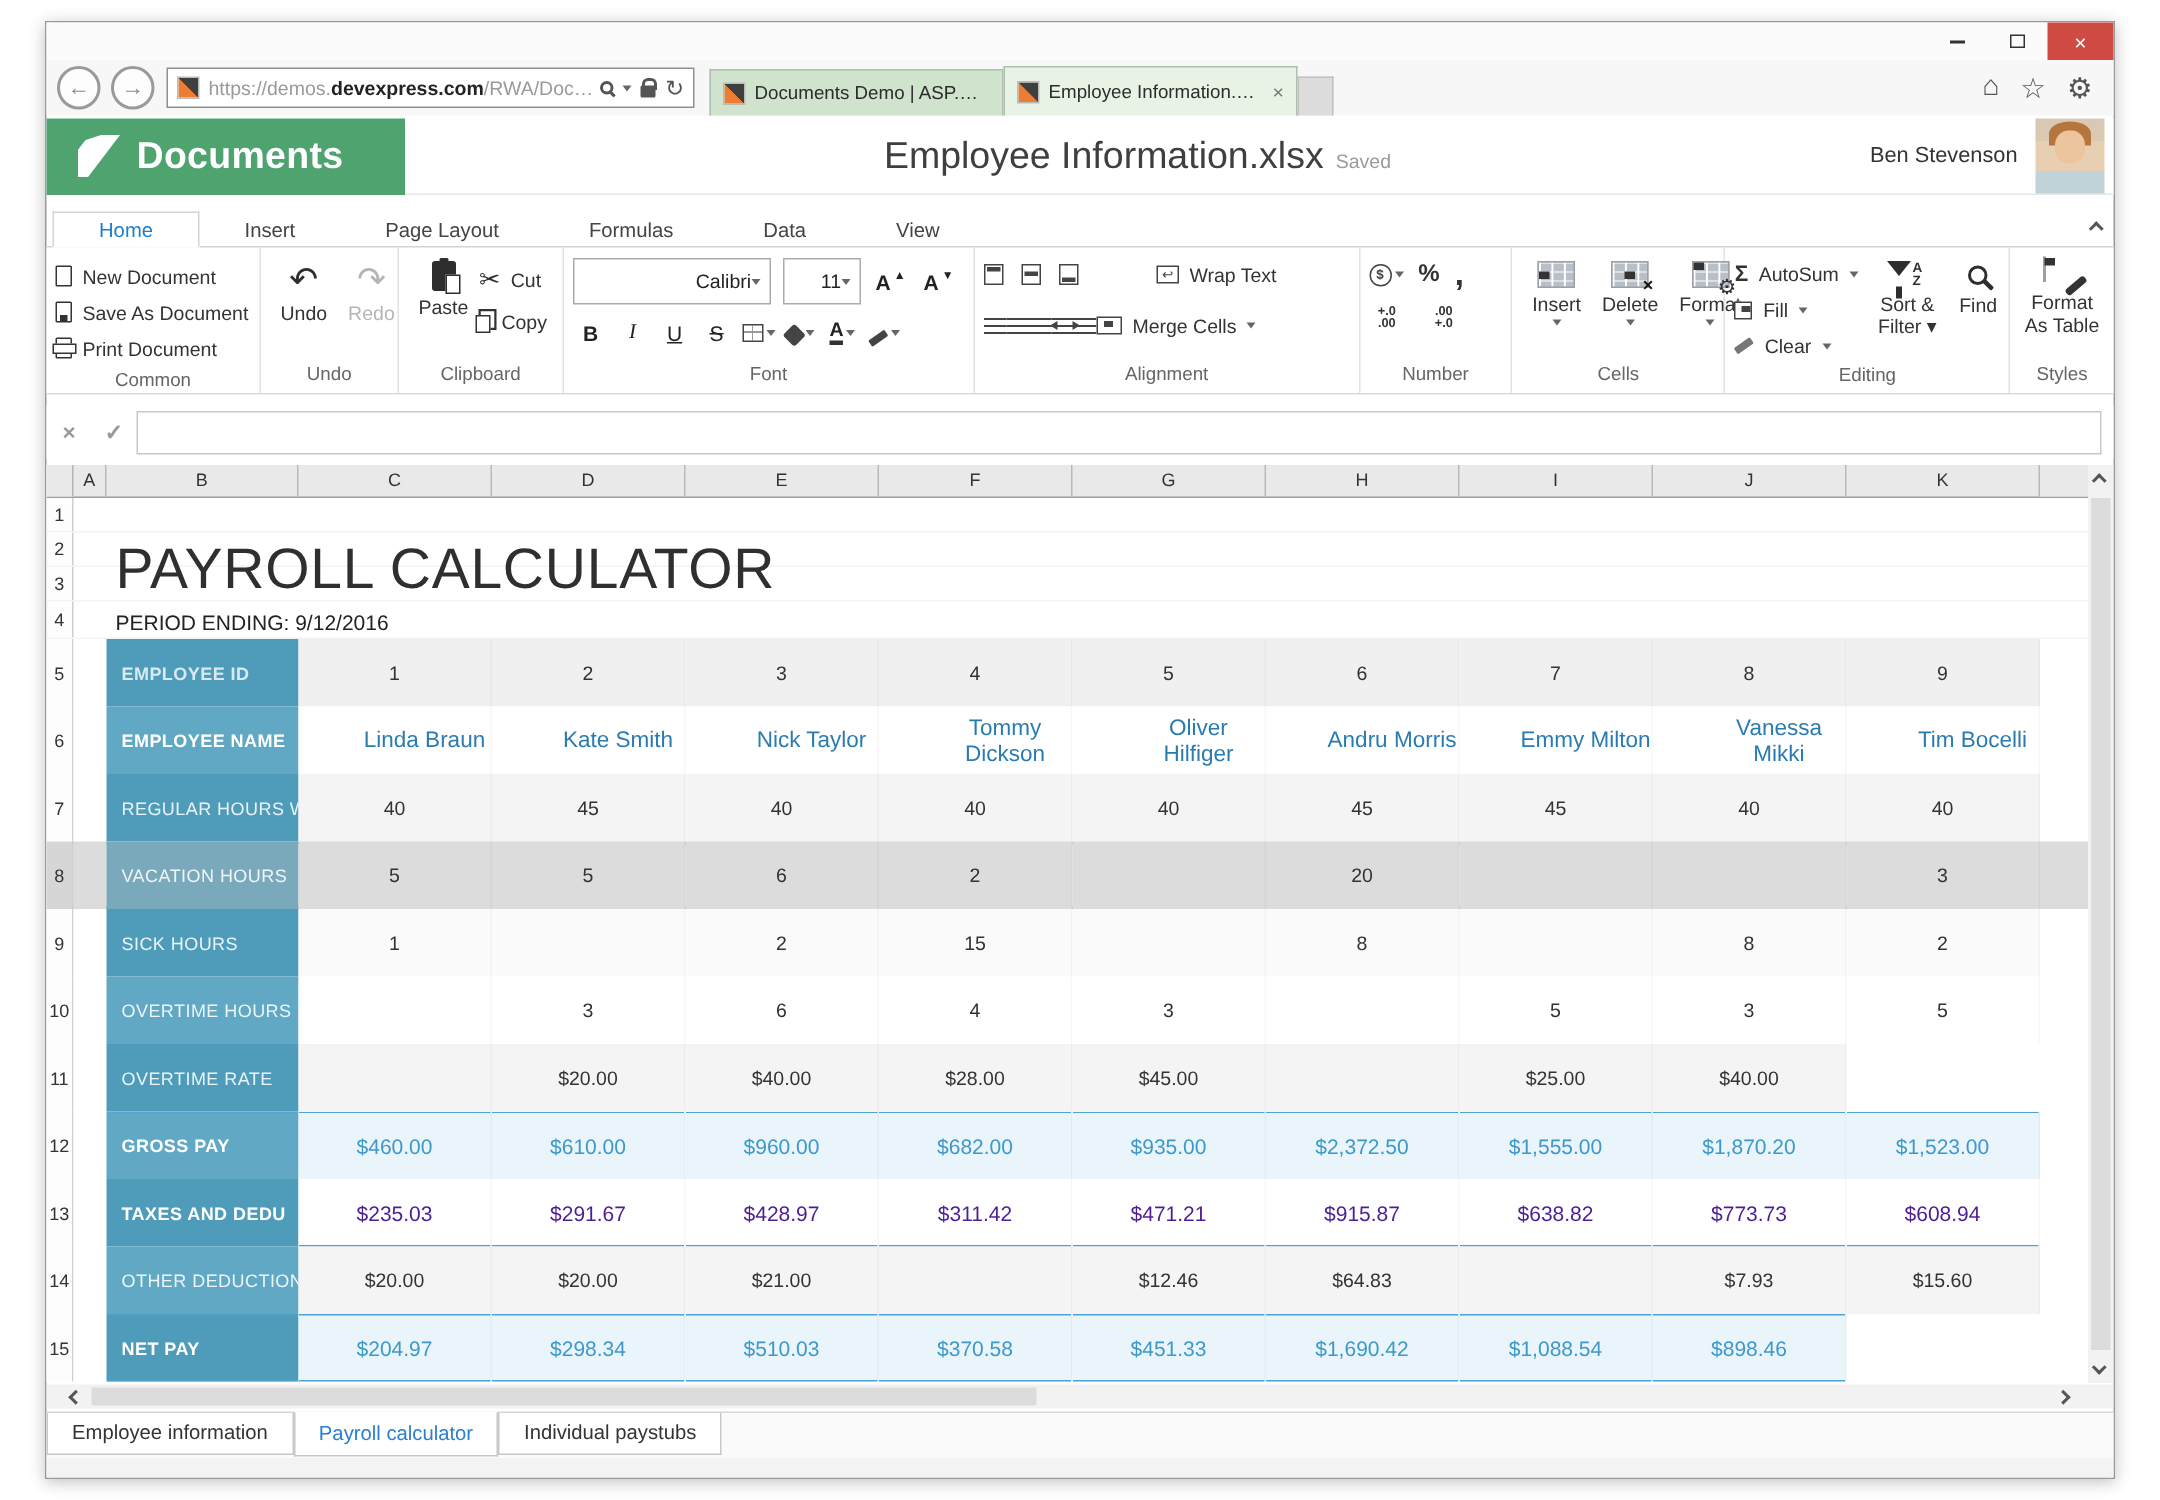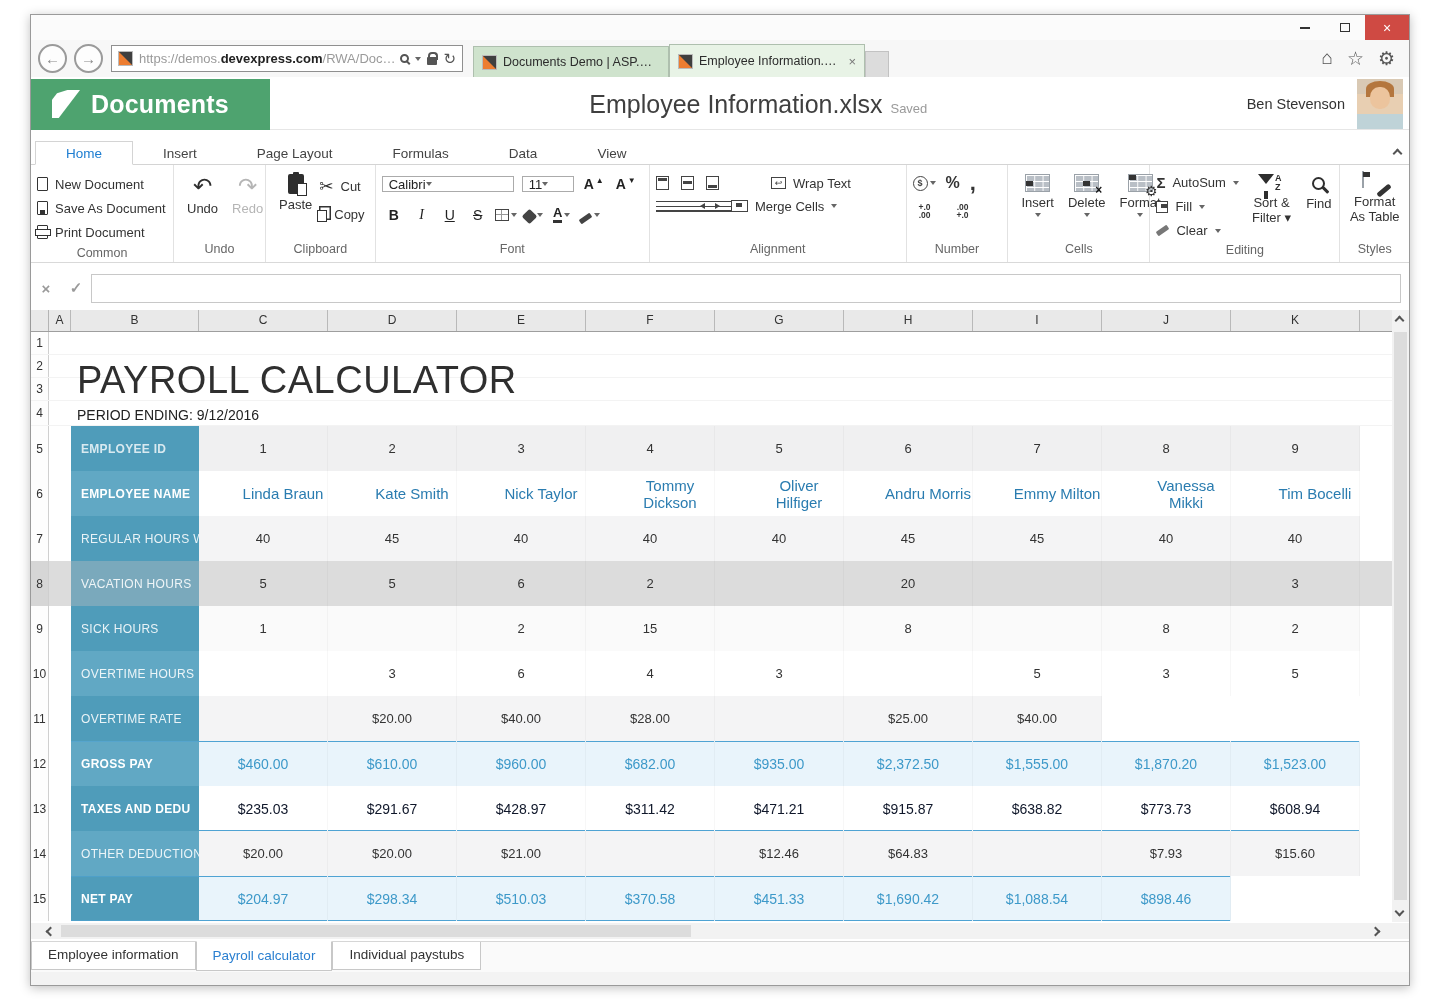--- a/index.html
+++ b/index.html
@@ -76,21 +76,21 @@
 
   .i-doc { width:11px; height:14px; border:1.5px solid #333; border-radius:1px; position:relative; background:#fff; }
   .i-doc.save::after { content:""; position:absolute; left:2px; bottom:0; width:5px; height:4px; background:#333; }
   .i-doc.print::after { content:""; position:absolute; left:-3px; bottom:2px; width:14px; height:5px; border:1.5px solid #333; background:#fff; }
 
   .i-clip { width:16px; height:20px; border:2px solid #2e2e2e; border-radius:2px; position:relative; background:#2e2e2e; }
   .i-clip::before { content:""; position:absolute; left:3px; top:-4px; width:6px; height:3px; background:#2e2e2e; border-radius:1px; }
   .i-clip::after { content:""; position:absolute; right:-5px; bottom:-4px; width:8px; height:11px; background:#fff; border:1.5px solid #2e2e2e; }
   .i-copy { width:10px; height:12px; border:1.5px solid #333; background:#fff; box-shadow:3px -3px 0 -0.5px #fff, 3px -3px 0 1px #333; margin:3px 0 0 -2px; }
 
-  .combo { height:16px; border:1px solid #ababab; display:flex; align-items:center; font-size:13px; color:#222; padding:0 6px; justify-content:flex-start; background:#fff; }
+  .combo { height:31px; border:1px solid #ababab; display:flex; align-items:center; font-size:13px; color:#222; padding:0 6px; justify-content:flex-end; background:#fff; }
   .fbtn { min-width:24px; height:24px; display:flex; align-items:center; justify-content:center; font-size:14px; color:#222; gap:2px; }
   .i-borders { width:14px; height:12px; border:1.5px solid #444; background:
       linear-gradient(to right, transparent 0 5px, #999 5px 6px, transparent 6px),
       linear-gradient(to bottom, transparent 0 4px, #999 4px 5px, transparent 5px); }
   .i-bucket { width:11px; height:11px; background:#444; transform:rotate(45deg); border-radius:2px; margin-top:2px; }
   .fontA { font-size:13px; font-weight:bold; color:#222; line-height:12px; }
   .fontA .ubar { display:block; height:3px; background:#333; margin-top:1px; }
   .i-pen { width:13px; height:5px; background:#444; transform:rotate(-35deg); border-radius:1px; margin-top:6px; }
   .i-pen::after { content:""; position:absolute; }
 
@@ -150,21 +150,21 @@
              display:flex; align-items:center; white-space:nowrap; overflow:hidden; }
   .lblcell.bold { font-weight:bold; color:#fff; }
   .lblcell.dim { color:rgba(255,255,255,.78); }
   .sh-d { background:#4f9cba; } .sh-l { background:#61a8c4; } .sh-s { background:#7aa9bc; }
   .vcell { width:129px; text-align:center; display:flex; align-items:center; justify-content:center; border-right:1px solid rgba(0,0,0,.03); }
   .fillc { flex:1; background:#fff; }
 
   .vc-id,.vc-num { font-size:13px; color:#333; }
   .vc-name { font-size:15px; color:#2a7cb0;padding-left:40px; }
   .vc-money { font-size:14px; color:#3d99c9; }
-  .vc-money2 { font-size:14px; color:#0f172a; }
+  .vc-money2 { font-size:14px; color:#4c1d95; }
   .vc-mdark { font-size:13px; color:#333; }
 
   .b-g1 .vcell { background:#f0f0f1; } .b-w .vcell { background:#fff; }
   .b-g2 .vcell { background:#f4f4f5; } .b-w2 .vcell { background:#fafafa; }
   .b-blue .vcell { background:#e9f4fb; }
   .b-sel { box-shadow:inset 0 2px 0 #9c9c9c, inset 0 -2px 0 #9c9c9c; }
   .b-sel .vcell, .b-sel .cellA, .b-sel .fillc { background:#dcdcdc; }
   .b-sel .rowhdr { background:#d6d6d6; }
   .bt .vcell { box-shadow:inset 0 1px 0 #4fa3d3; }
   .bb .vcell { box-shadow:inset 0 -1px 0 #4fa3d3; }
@@ -387,21 +387,21 @@
             </span>
           <span class="i-valign b">
               <span></span>
             </span>
           <span style="width:28px;"></span>
           <div class="ritem">
               <span class="i-wrap">↩</span>
               <span>Wrap Text</span>
             </div>
         </div>
-        <div style="display:flex;gap:0;align-items:center;height:22px;margin-top:1px;">
+        <div style="display:flex;gap:0;align-items:center;height:22px;margin-top:12px;">
           <span class="i-lines"></span>
           <span class="i-lines"></span>
           <span class="i-lines"></span>
           <span class="i-lines i-indent dec">
               <span class="arr"></span>
             </span>
           <span class="i-lines i-indent inc">
               <span class="arr"></span>
             </span>
           <div class="ritem">
@@ -634,20 +634,21 @@
           <div class="fillc"></div>
         </div>
         <div class="srow b-g2">
           <div class="rowhdr">11</div>
           <div class="cellA"></div>
           <div class="lblcell sh-d">OVERTIME RATE</div>
           <div class="vcell vc-num"></div>
           <div class="vcell vc-num">$20.00</div>
           <div class="vcell vc-num">$40.00</div>
           <div class="vcell vc-num">$28.00</div>
+          <div class="vcell vc-num">$45.00</div>
           <div class="vcell vc-num"></div>
           <div class="vcell vc-num">$25.00</div>
           <div class="vcell vc-num">$40.00</div>
           <div class="fillc"></div>
         </div>
         <div class="srow b-blue bt">
           <div class="rowhdr">12</div>
           <div class="cellA"></div>
           <div class="lblcell sh-l bold">GROSS PAY</div>
           <div class="vcell vc-money">$460.00</div>

